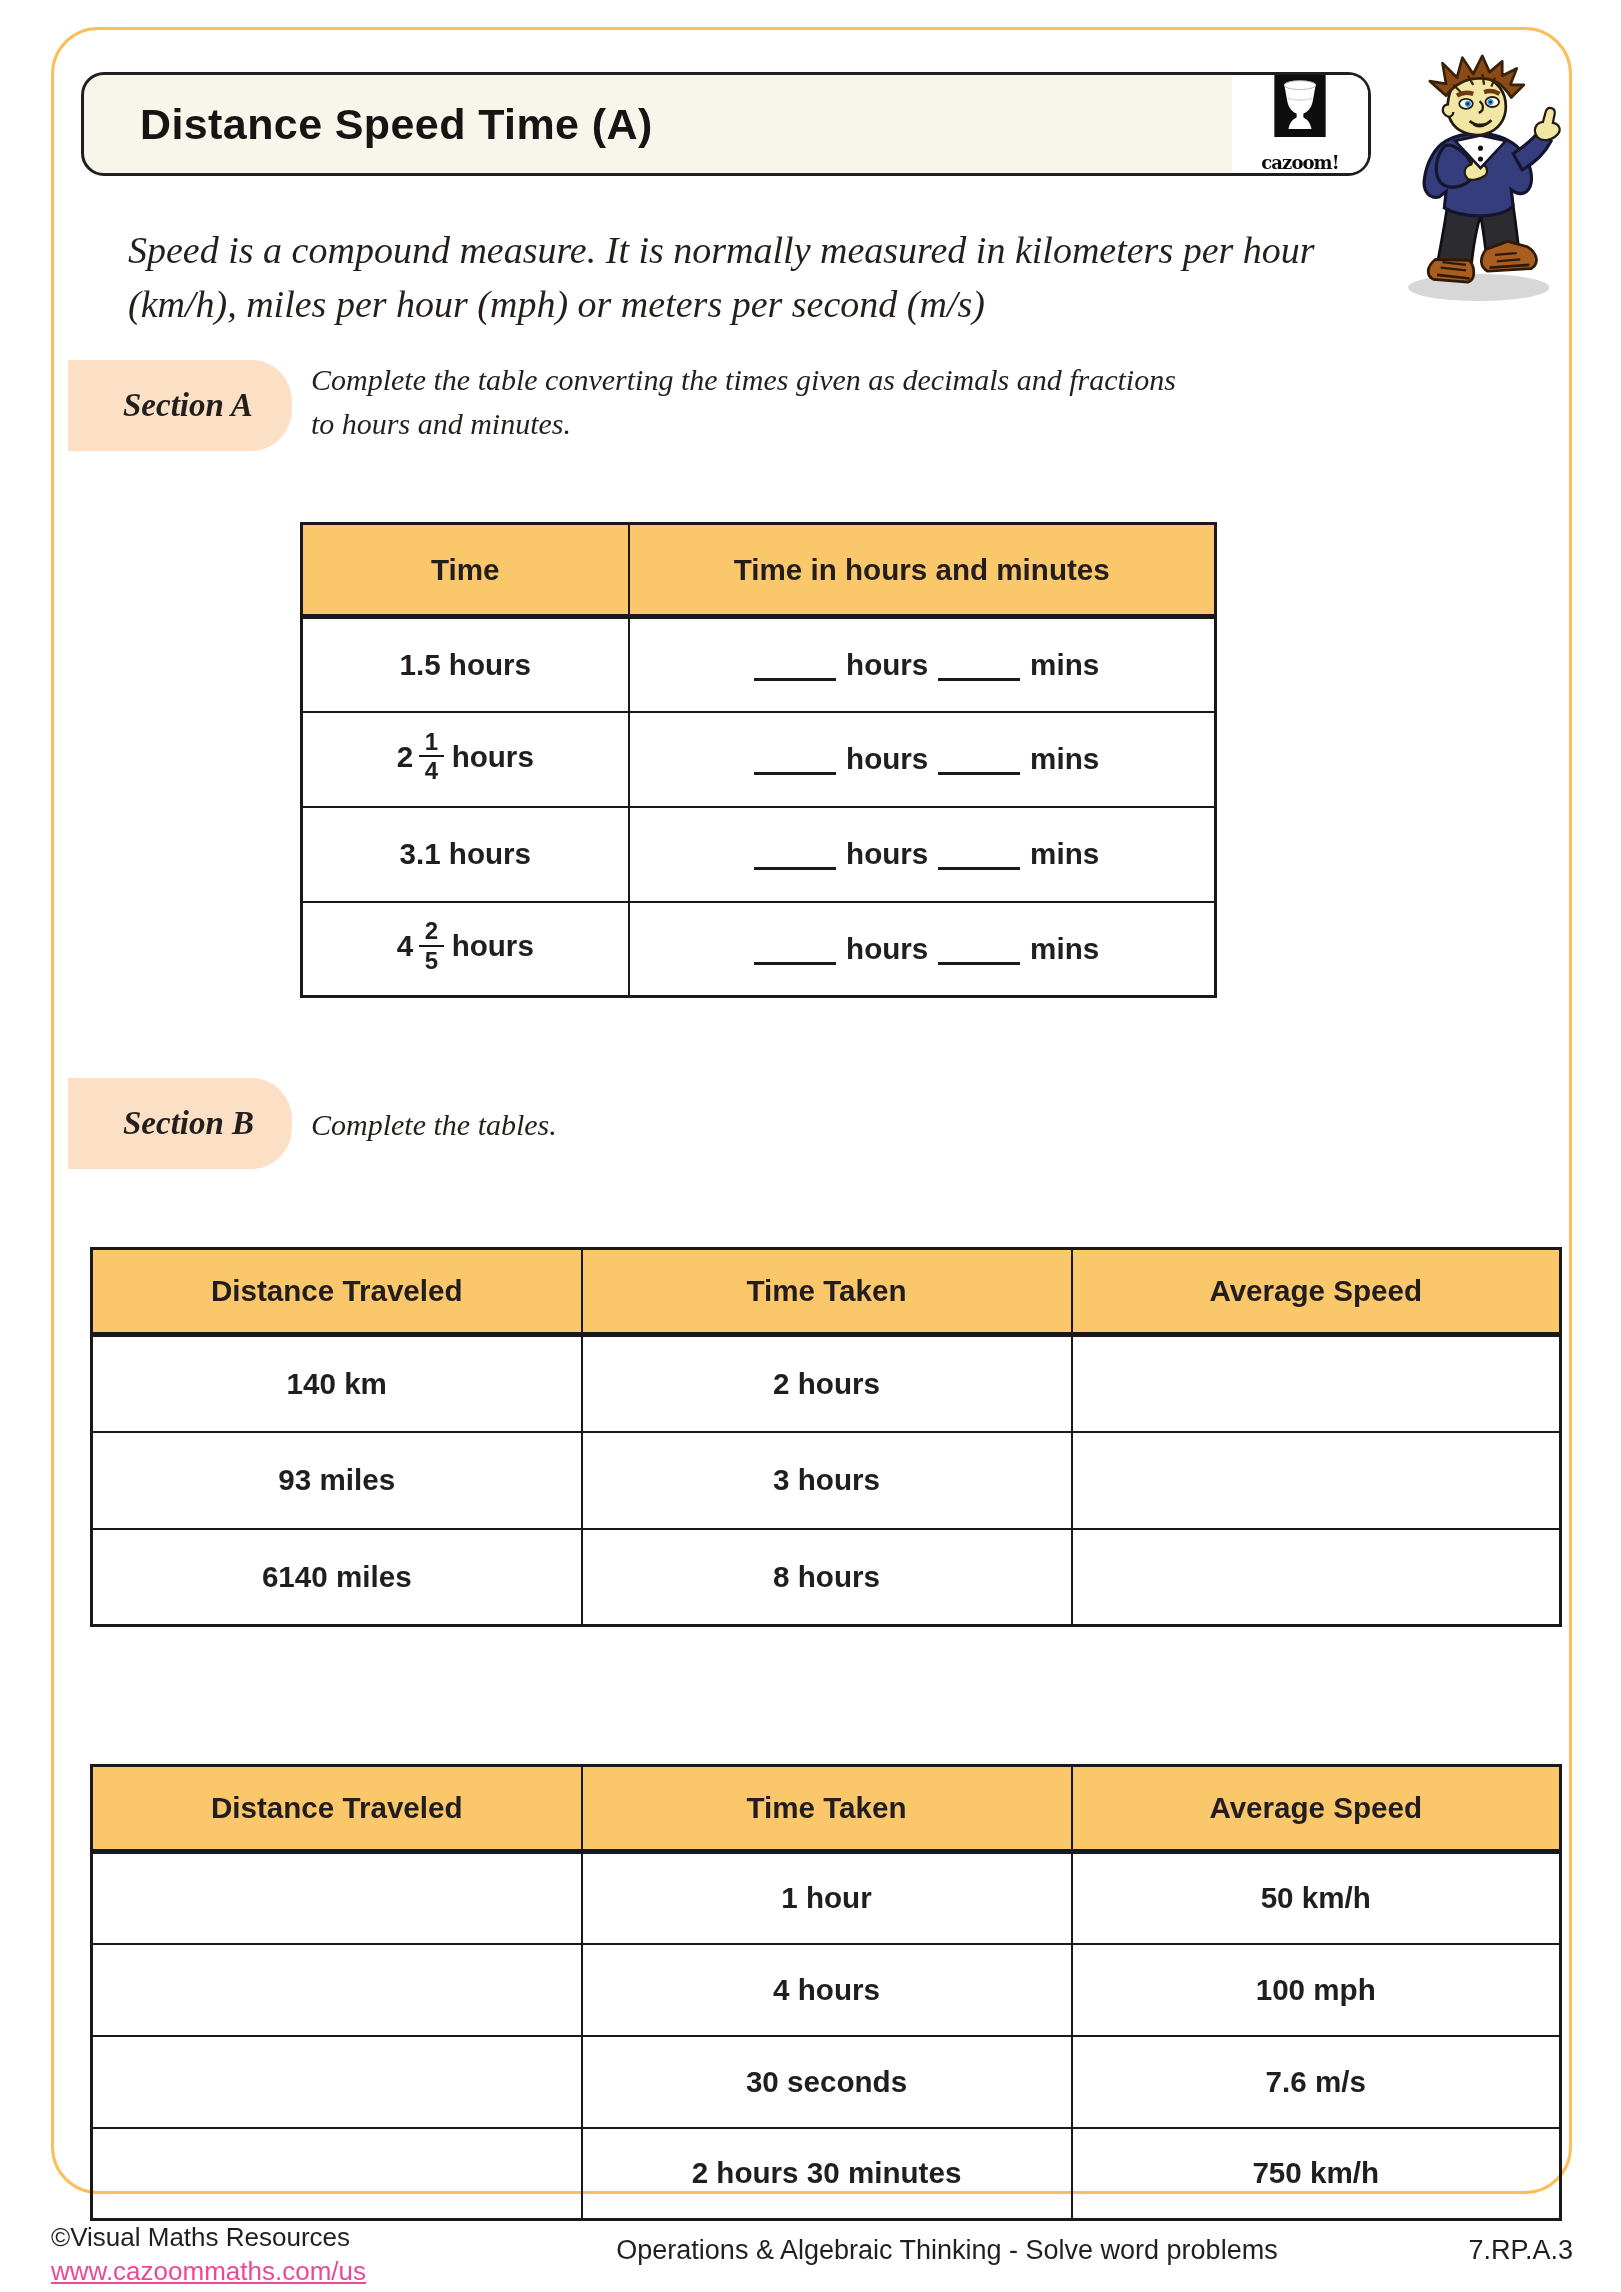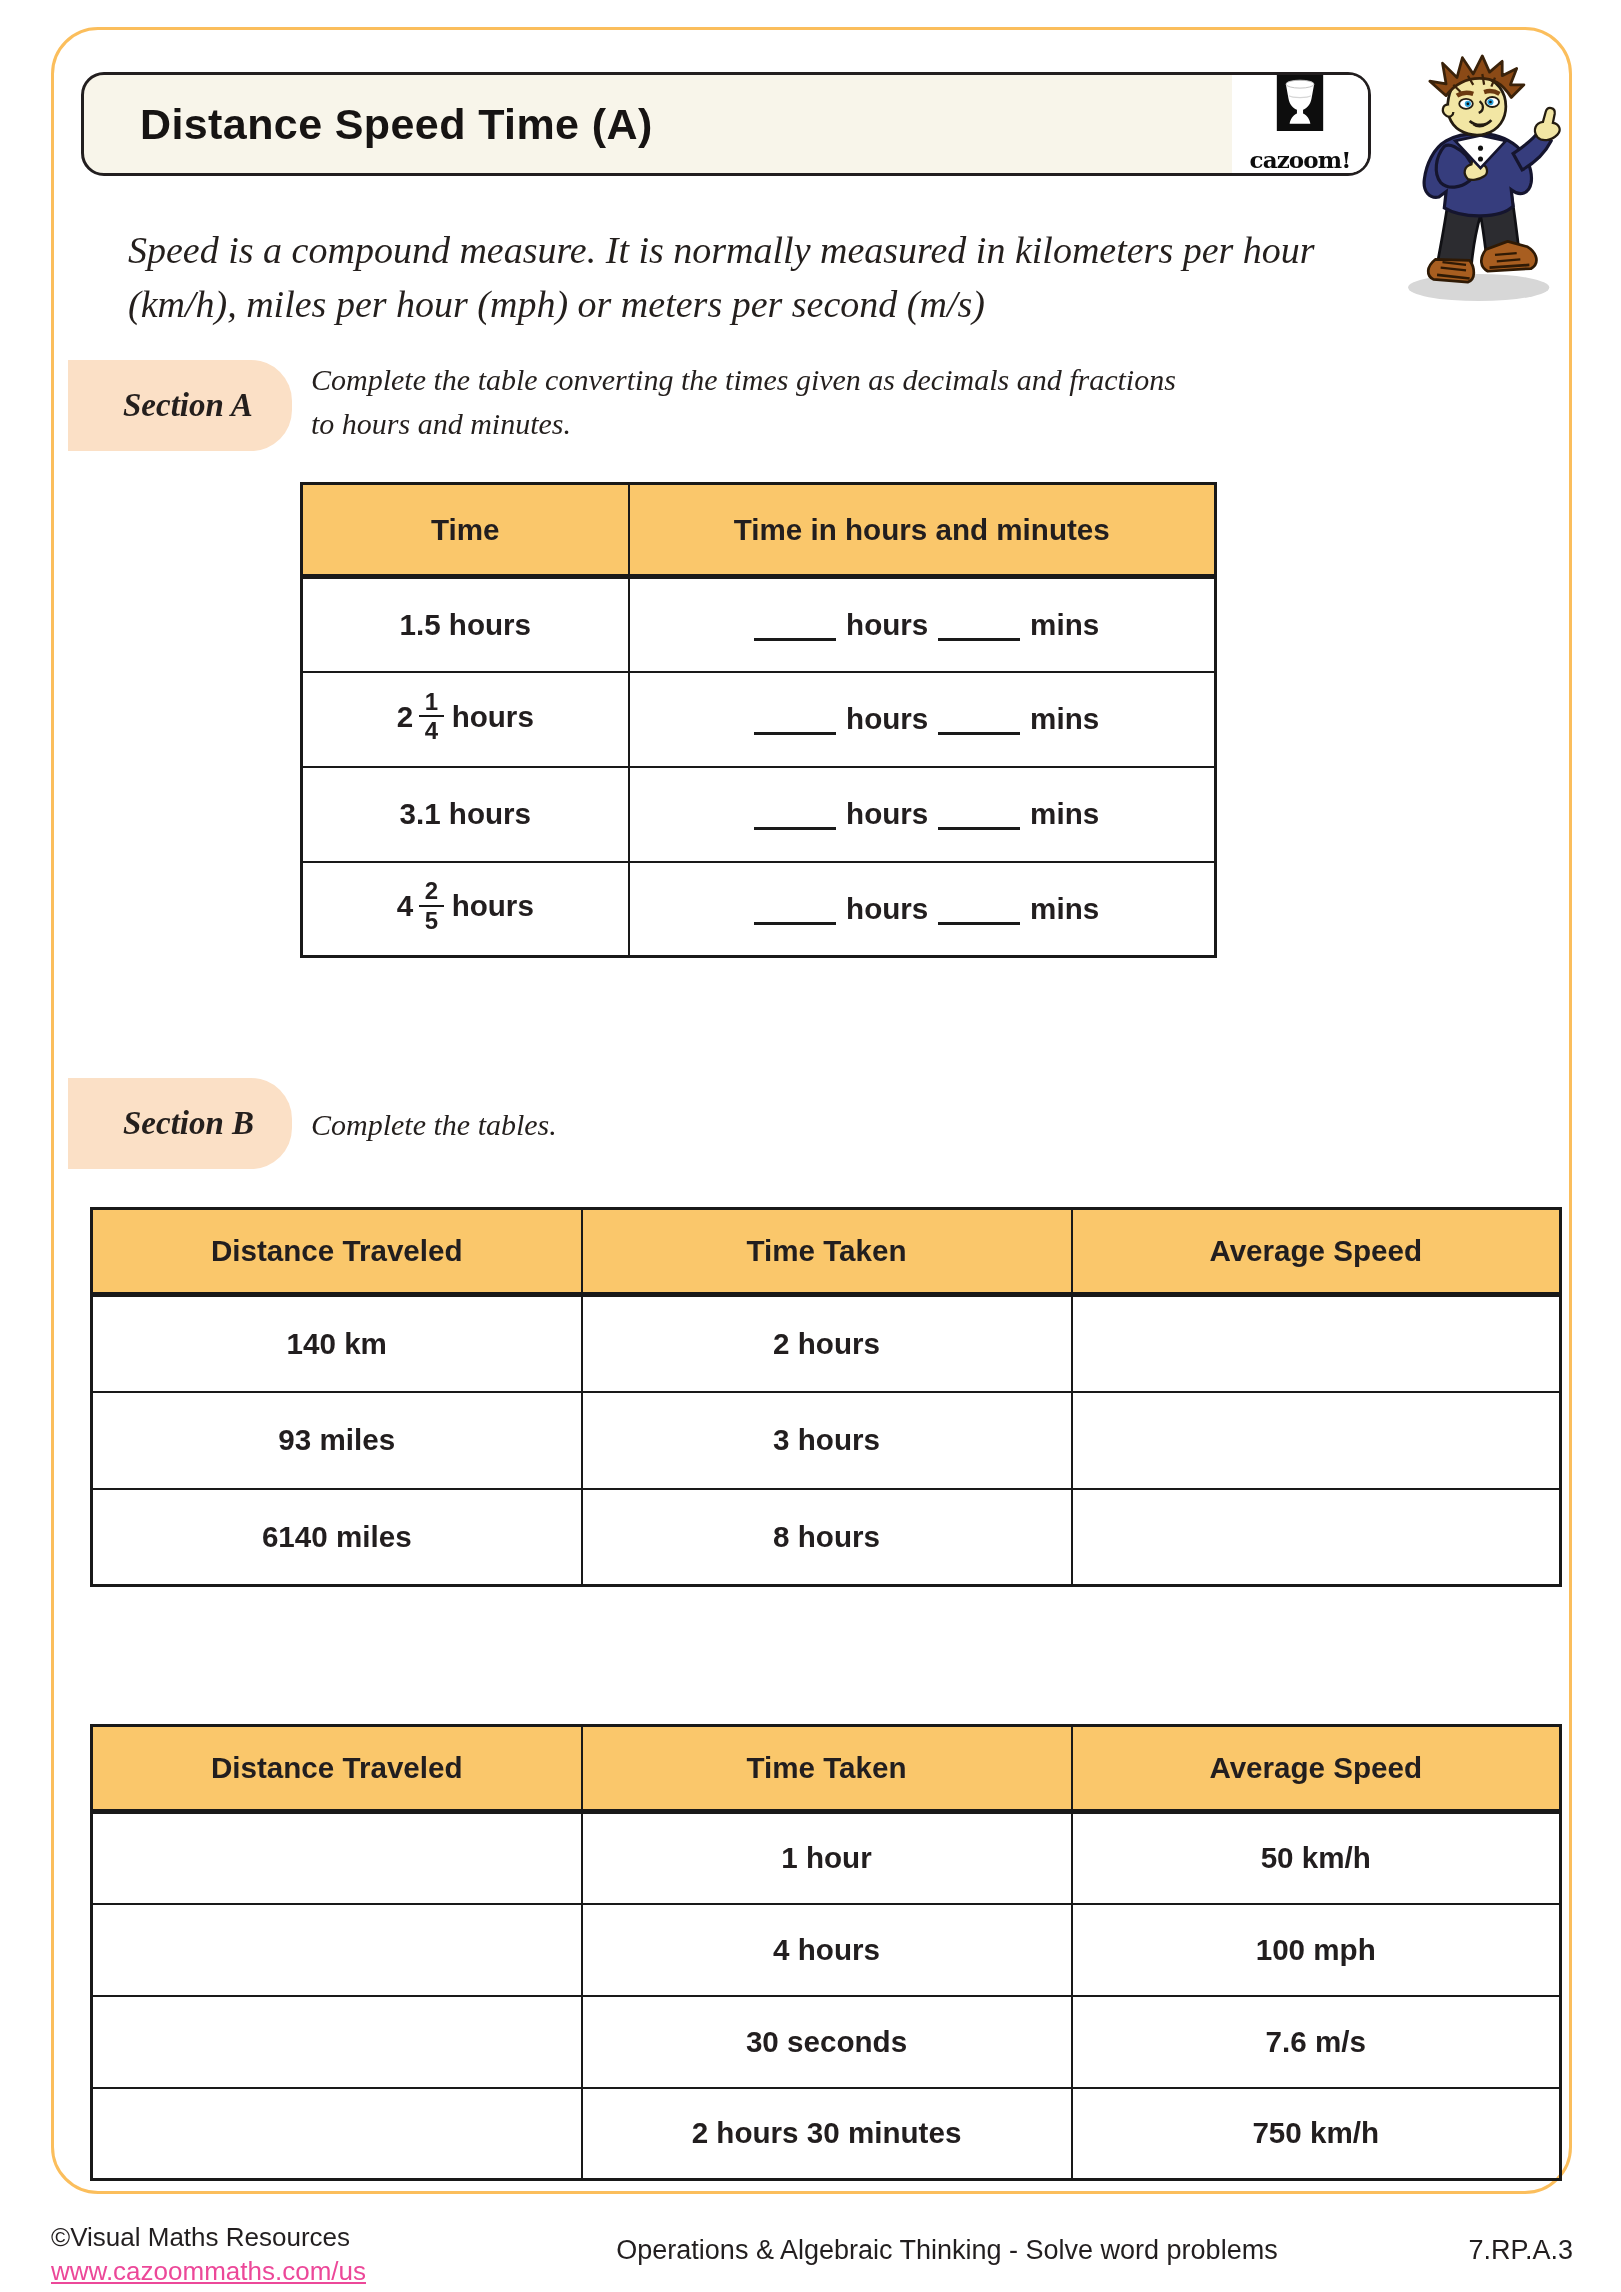--- a/index.html
+++ b/index.html
@@ -21,21 +21,21 @@
     position:absolute; left:56px; top:50%; transform:translateY(-50%);
     font-size:43px; font-weight:bold; letter-spacing:0.4px; color:#171413;
   }
   .logo-panel {
     position:absolute; right:0; top:0; bottom:0; width:136px; background:#ffffff;
     border-radius:0 19px 19px 0; display:flex; flex-direction:column;
     align-items:center; justify-content:center; gap:0.9px;
   }
   .logo-box { width:66px; height:77px; }
   .logo-wordmark {
-    font-family:"DejaVu Serif", serif; font-weight:bold; font-size:23px;
+    font-family:"DejaVu Serif", serif; font-weight:bold; font-size:18px;
     letter-spacing:-0.9px; color:#0d0d0d;margin-top:14px;
   }
   
   .mascot { position:absolute; left:1390px; top:54px; width:181px; height:258px; }
   
   .intro {
     position:absolute; left:128px; top:224px; width:1254px;
     font-family:"Liberation Serif", serif; font-style:italic; font-size:38px;
     line-height:1.42; color:#241f1d;
   }
@@ -55,21 +55,21 @@
     font-style:italic; font-size:30px; line-height:1.45; color:#241f1d;
   }
   .instr-a { top:358px; width:1128px; }
   .instr-b { top:1103px; width:806px; }
   
   table { border-collapse:collapse; table-layout:fixed; }
   th, td {
     border:2.7px solid #191919; text-align:center; vertical-align:middle;
     font-weight:bold; font-size:29.6px; color:#221e1f; padding:0 9px;
   }
-  table { border:3.6px solid #191919; }
+  table { border:3.6px solid #191919;margin-top:40px; }
   thead th { background:#fac76b; height:93px; border-bottom-width:5.4px; }
   .table-a { position:absolute; left:300px; top:482px; width:913px; }
   .table-a tbody td { height:95px; }
   .table-b1 { position:absolute; left:90px; top:1207px; width:1469px; }
   .table-b1 thead th { height:86px; }
   .table-b1 tbody td { height:97px; }
   .table-b2 { position:absolute; left:90px; top:1724px; width:1469px; }
   .table-b2 thead th { height:86px; }
   .table-b2 tbody td { height:92px; }
   .blank {

